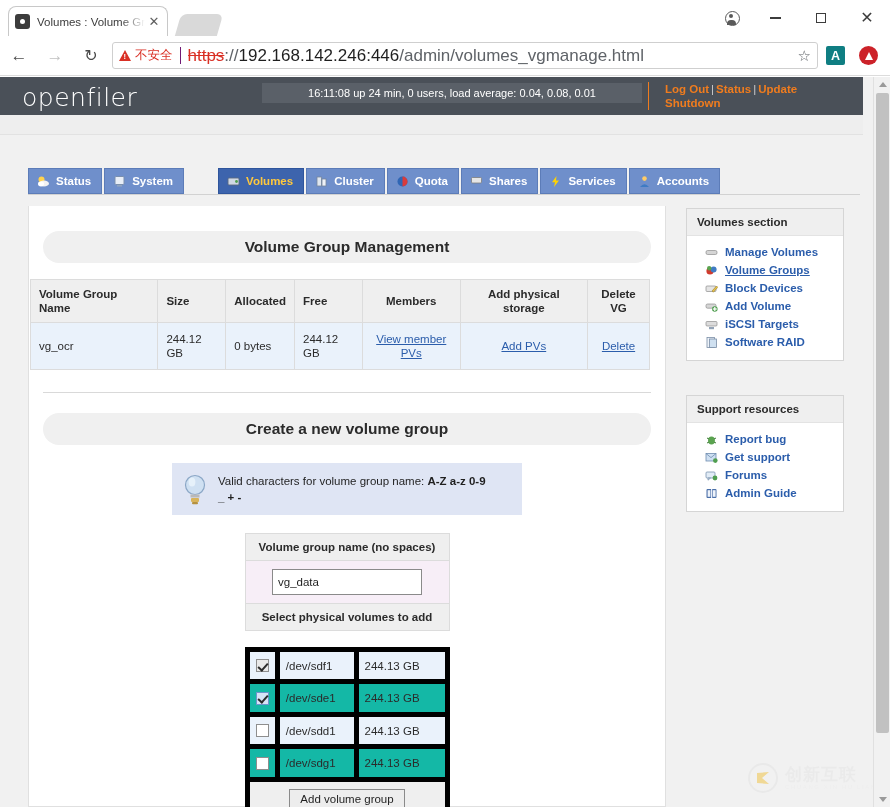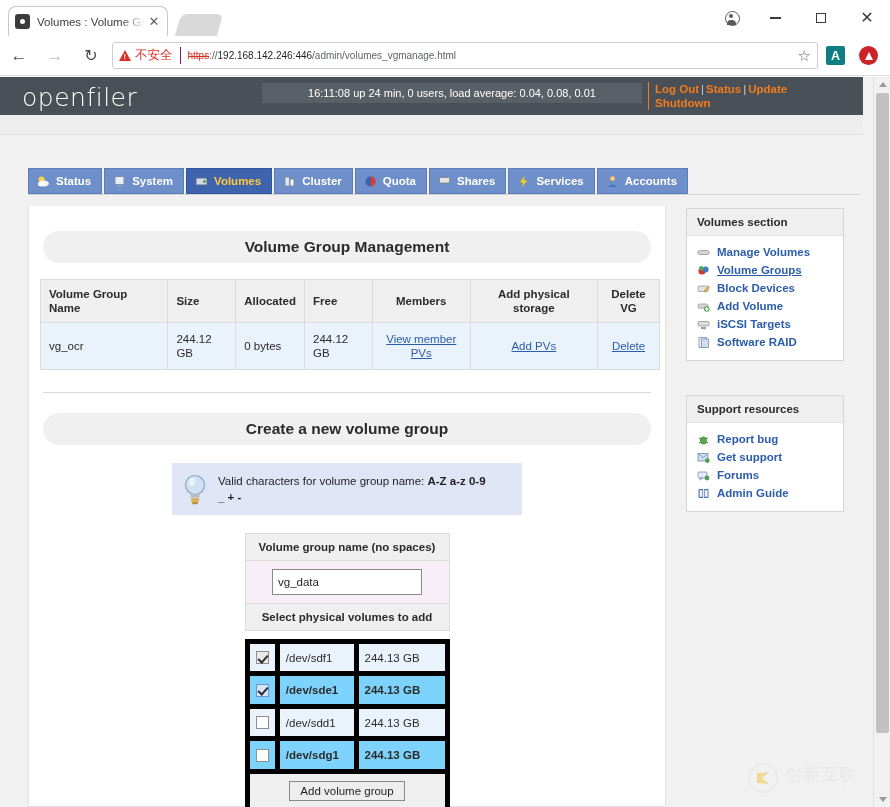--- a/index.html
+++ b/index.html
@@ -105,21 +105,21 @@
     width: 0; height: 0; border-left: 6px solid transparent;
     border-right: 6px solid transparent; border-bottom: 11px solid #d93025;
     position: relative;
   }
   .warn-tri::after {
     content: "!"; position: absolute; left: -1.6px; top: 2px;
     font-size: 7.5px; color: #fff; font-weight: bold;
   }
   .insecure-text { font-size: 12.5px; color: #d93025; }
   .url-text {
-    font-size: 10px; color: #1f1f1f; white-space: nowrap;
+    font-size: 17px; color: #1f1f1f; white-space: nowrap;
     overflow: hidden; flex: 1; min-width: 0;
   }
   .url-scheme { color: #d93025; text-decoration: line-through; }
   .url-host { color: #1f1f1f; }
   .url-rest { color: #5f6368; }
   .star-btn { font-size: 15px; color: #5f6368; flex: 0 0 auto; padding-left: 6px; }
   .ext-a {
     width: 19px; height: 19px; background: #0f7e82; color: #fff;
     font-size: 12.5px; font-weight: bold; display: flex;
     align-items: center; justify-content: center; border-radius: 2px;
@@ -152,21 +152,21 @@
     font-size: 25px; color: #ffffff; letter-spacing: 0.5px;
     font-family: "DejaVu Sans", sans-serif; font-weight: 300;
   }
   .of-uptime {
     position: absolute; left: 262px; top: 6px; width: 380px; height: 20px;
     background: #5a6068; color: #ffffff; font-size: 11px;
     display: flex; align-items: center; justify-content: center;
   }
   .of-actions {
     position: absolute; left: 648px; top: 5px; width: 210px;
-    border-left: 1px solid #f07c1e; padding-left: 6px;
+    border-left: 1px solid #f07c1e; padding-left: 16px;
     font-size: 11.5px; font-weight: bold; color: #f07c1e;
     line-height: 14px;
   }
   .of-actions a { color: #f07c1e; text-decoration: none; }
   .of-sep { color: #cdcdcd; font-weight: normal; padding: 0 2px; }
 
   .of-strip {
     position: absolute; left: 0; top: 38px; width: 863px; height: 20px;
     background: #eeeeee; border-bottom: 1px solid #e2e2e2;
   }
@@ -175,21 +175,21 @@
   .of-nav {
     position: absolute; left: 28px; top: 91px;
     display: flex; align-items: flex-end; gap: 2px;
   }
   .of-tab {
     height: 26px; padding: 0 10px 0 8px;
     background: #6f8fcb; border: 1px solid #5c7cb8;
     display: flex; align-items: center; gap: 6px;
     color: #ffffff; font-size: 11.5px; font-weight: bold;
   }
-  .of-tab.active { background: #3d64ad; border-color: #2f559c; color: #ffc83d; }
+  .of-tab.active { background: #3d64ad; border-color: #2f559c; color: #ffc83d; margin-left: 32px; }
   .of-tab-icon {
     width: 13px; height: 13px; flex: 0 0 13px; display: block;
   }
   .of-nav-rule {
     position: absolute; left: 28px; top: 117px; width: 832px;
     border-bottom: 1px solid #d2d2d2;
   }
 
   
   .panel-main {
@@ -198,21 +198,21 @@
   }
   .sec-title {
     margin: 25px 14px 0 14px; height: 32px; background: #f0f0f0;
     display: flex; align-items: center; justify-content: center;
     font-size: 15.5px; font-weight: bold; color: #2b2b2b; border-radius: 16px;
   }
   .sec-title.second { margin-top: 20px; }
   .hr-sep { margin: 22px 14px 0 14px; border-top: 1px solid #d9d9d9; }
 
   table.vgt {
-    margin: 16px 8px 0 11px; width: 620px;
+    margin: 16px 8px 0 1px; width: 620px;
     border-collapse: collapse; font-size: 11.5px;
   }
   table.vgt th {
     background: #efefef; border: 1px solid #dcdcdc;
     color: #2b2b2b; font-weight: bold; padding: 7px 8px;
     text-align: center; line-height: 14px;
   }
   table.vgt th.left { text-align: left; }
   table.vgt td {
     background: #eaf2fb; border: 1px solid #dcdcdc;
@@ -227,40 +227,40 @@
     padding: 8px 10px; gap: 10px;
   }
   .bulb { width: 26px; height: 34px; flex: 0 0 26px; }
   .tip-text {
     flex: 1; font-size: 11.5px;
     color: #1f1f1f; line-height: 16px;
   }
   .tip-text b { font-weight: bold; }
 
   .create-form {
-    margin: 18px auto 8px auto; width: 205px;
+    margin: 18px auto 16px auto; width: 205px;
     border-collapse: collapse; font-size: 11.5px;
   }
   .cf-head {
     background: #efefef; border: 1px solid #dcdcdc;
     font-weight: bold; color: #2b2b2b; text-align: center;
     padding: 7px 4px; font-size: 11.5px;
   }
   .cf-inputrow { background: #f7eef7; border: 1px solid #dcdcdc; padding: 8px 4px; text-align: center; }
   .vg-input {
     width: 150px; height: 21px; border: 1px solid #8a8a8a;
     background: #ffffff; font-size: 11.5px; color: #1f1f1f;
     padding: 12px 5px; font-family: "Liberation Sans", sans-serif;
   }
   table.pvs { width: 205px; border-collapse: collapse; font-size: 11.5px; }
   table.pvs td {
     border: 5px solid #000000; padding: 7px 6px; color: #2b2b2b;
   }
   table.pvs tr.odd td { background: #eaf2fb; }
-  table.pvs tr.even td { background: #7dd3fc; font-weight: bold; }
+  table.pvs tr.even td { background: #14b8a6; }
   td.cb-cell { width: 26px; text-align: center; }
   td.dev-cell { width: 78px; }
   td.size-cell { width: 90px; }
   .cb {
     width: 13px; height: 13px; border: 1px solid #8e8e8e;
     background: #ffffff; display: inline-block; position: relative;
     vertical-align: middle;
   }
   .cb.checked { background: #e9e9e9; }
   .cb.checked.blue { background: #d6e4f7; border-color: #6d94cc; }
@@ -284,21 +284,21 @@
     position: absolute; left: 686px; width: 158px;
     background: #ffffff; border: 1px solid #d5d5d5;
   }
   .side-box.one { top: 131px; }
   .side-box.two { top: 318px; }
   .side-head {
     background: #efefef; padding: 7px 10px;
     font-size: 11.5px; font-weight: bold; color: #2b2b2b;
     border-bottom: 1px solid #e3e3e3;
   }
-  .side-list { padding: 7px 0 9px 0; }
+  .side-list { padding: 7px 0 9px 8px; }
   .side-item {
     display: flex; align-items: center; gap: 7px;
     padding: 2.5px 10px; font-size: 11.5px;
     font-weight: bold; color: #2b5dab;
   }
   .side-item.current span.lbl { text-decoration: underline; }
   .side-ico { width: 13px; height: 13px; flex: 0 0 13px; display: block; }
 
   
   .watermark {

